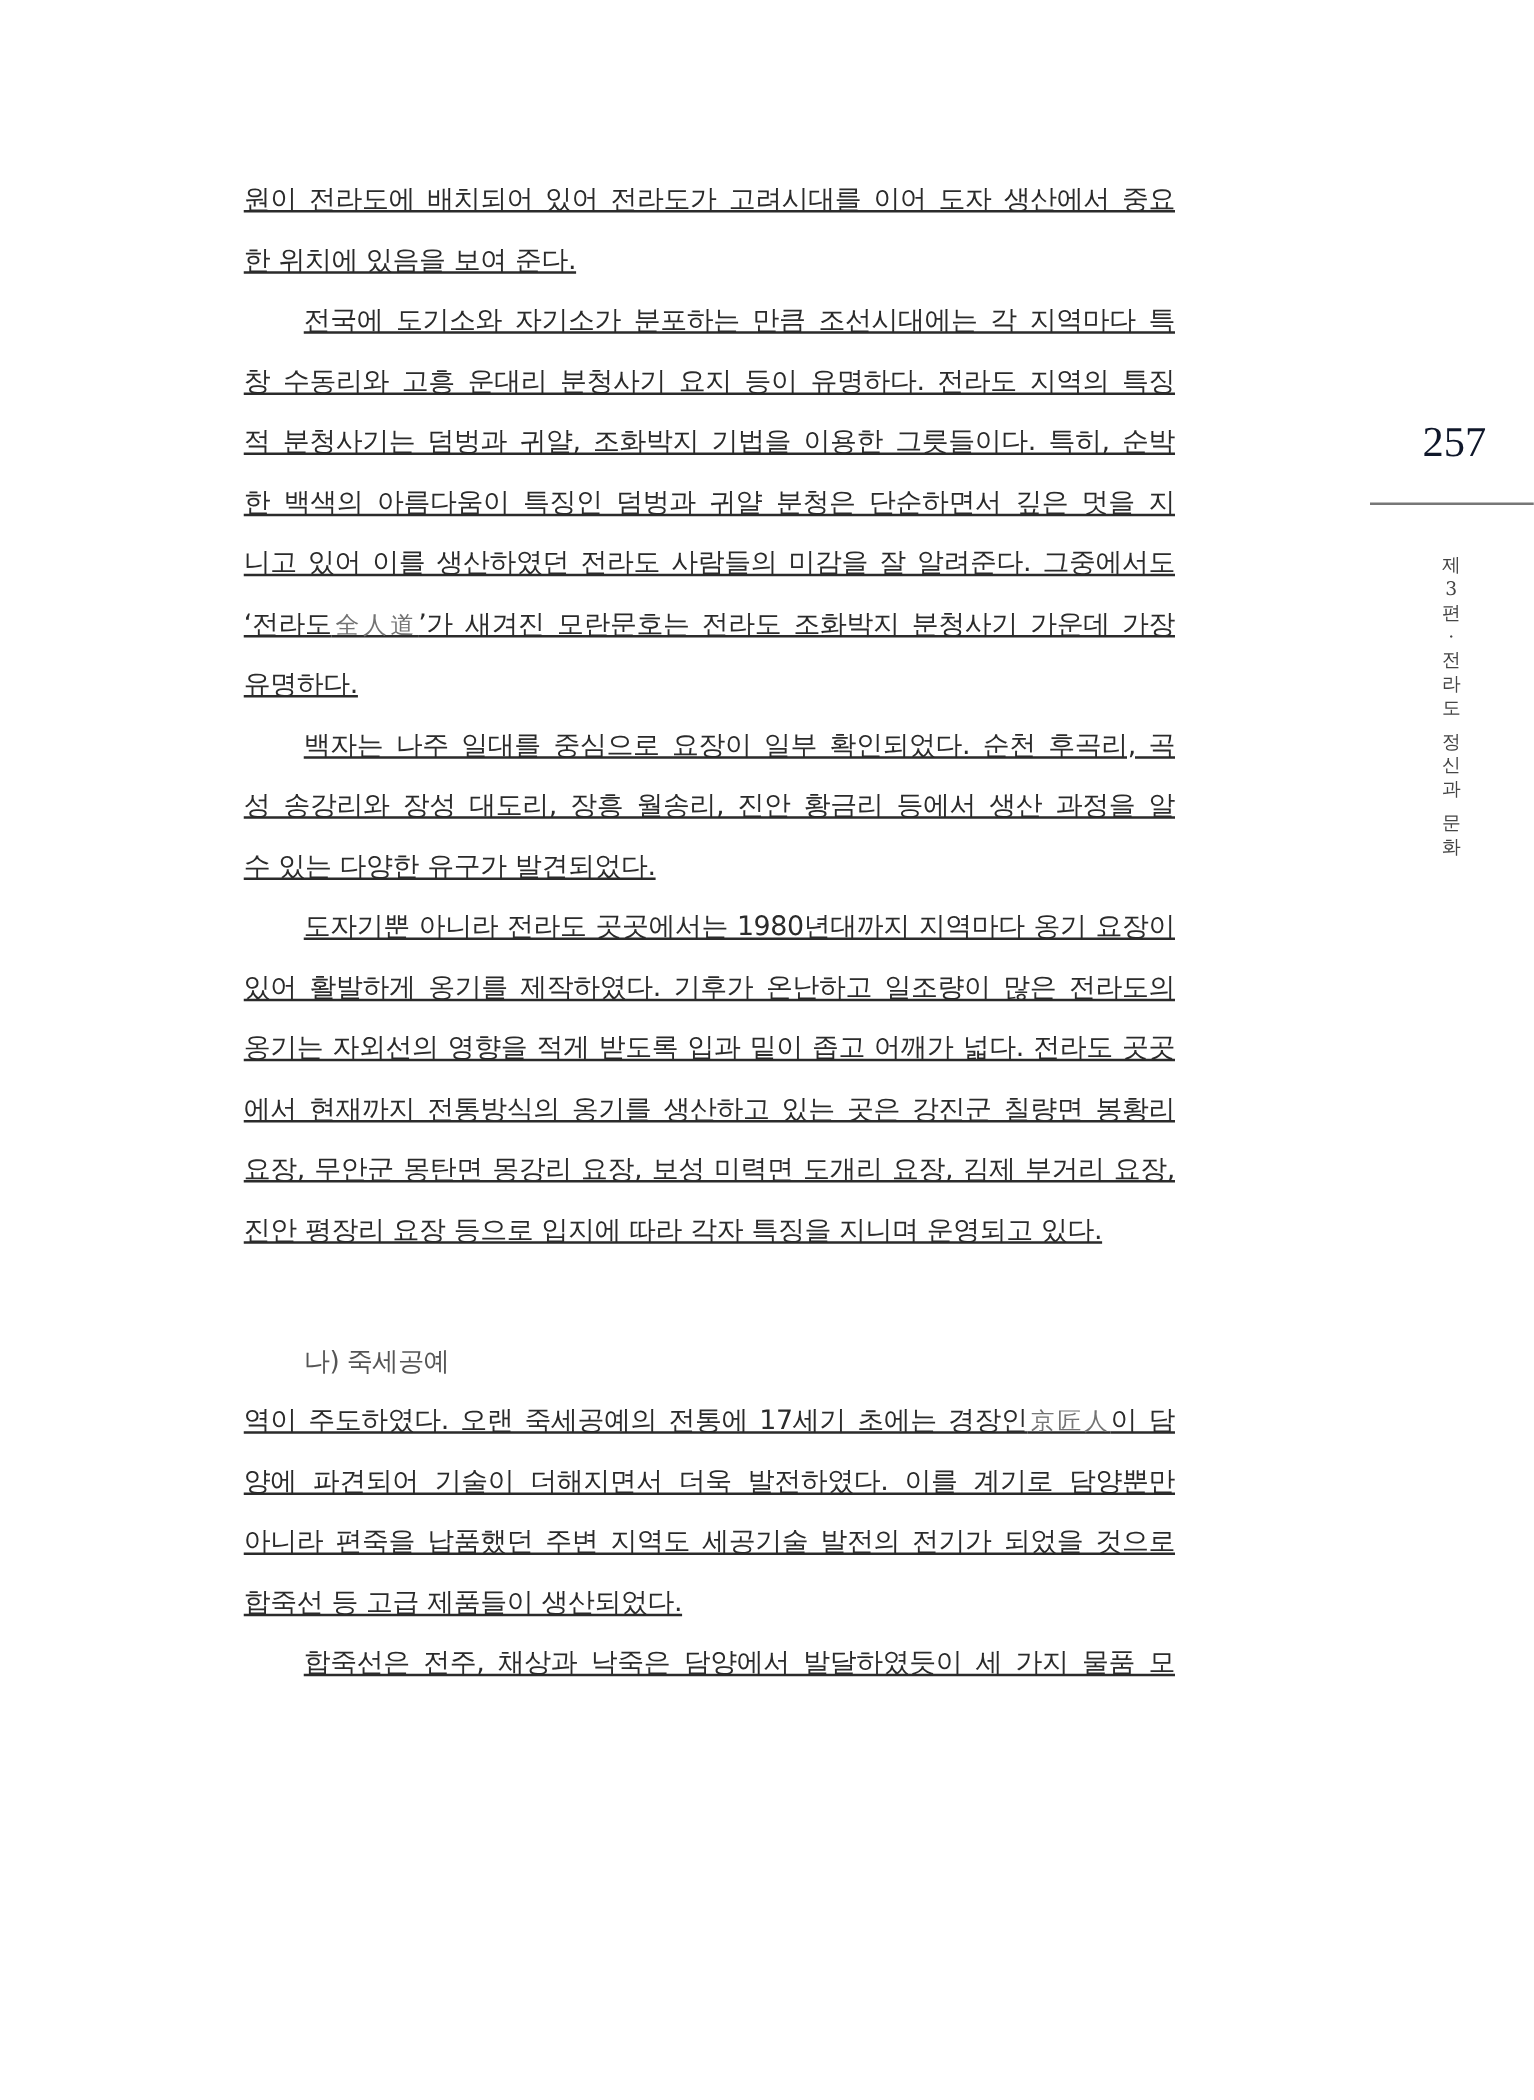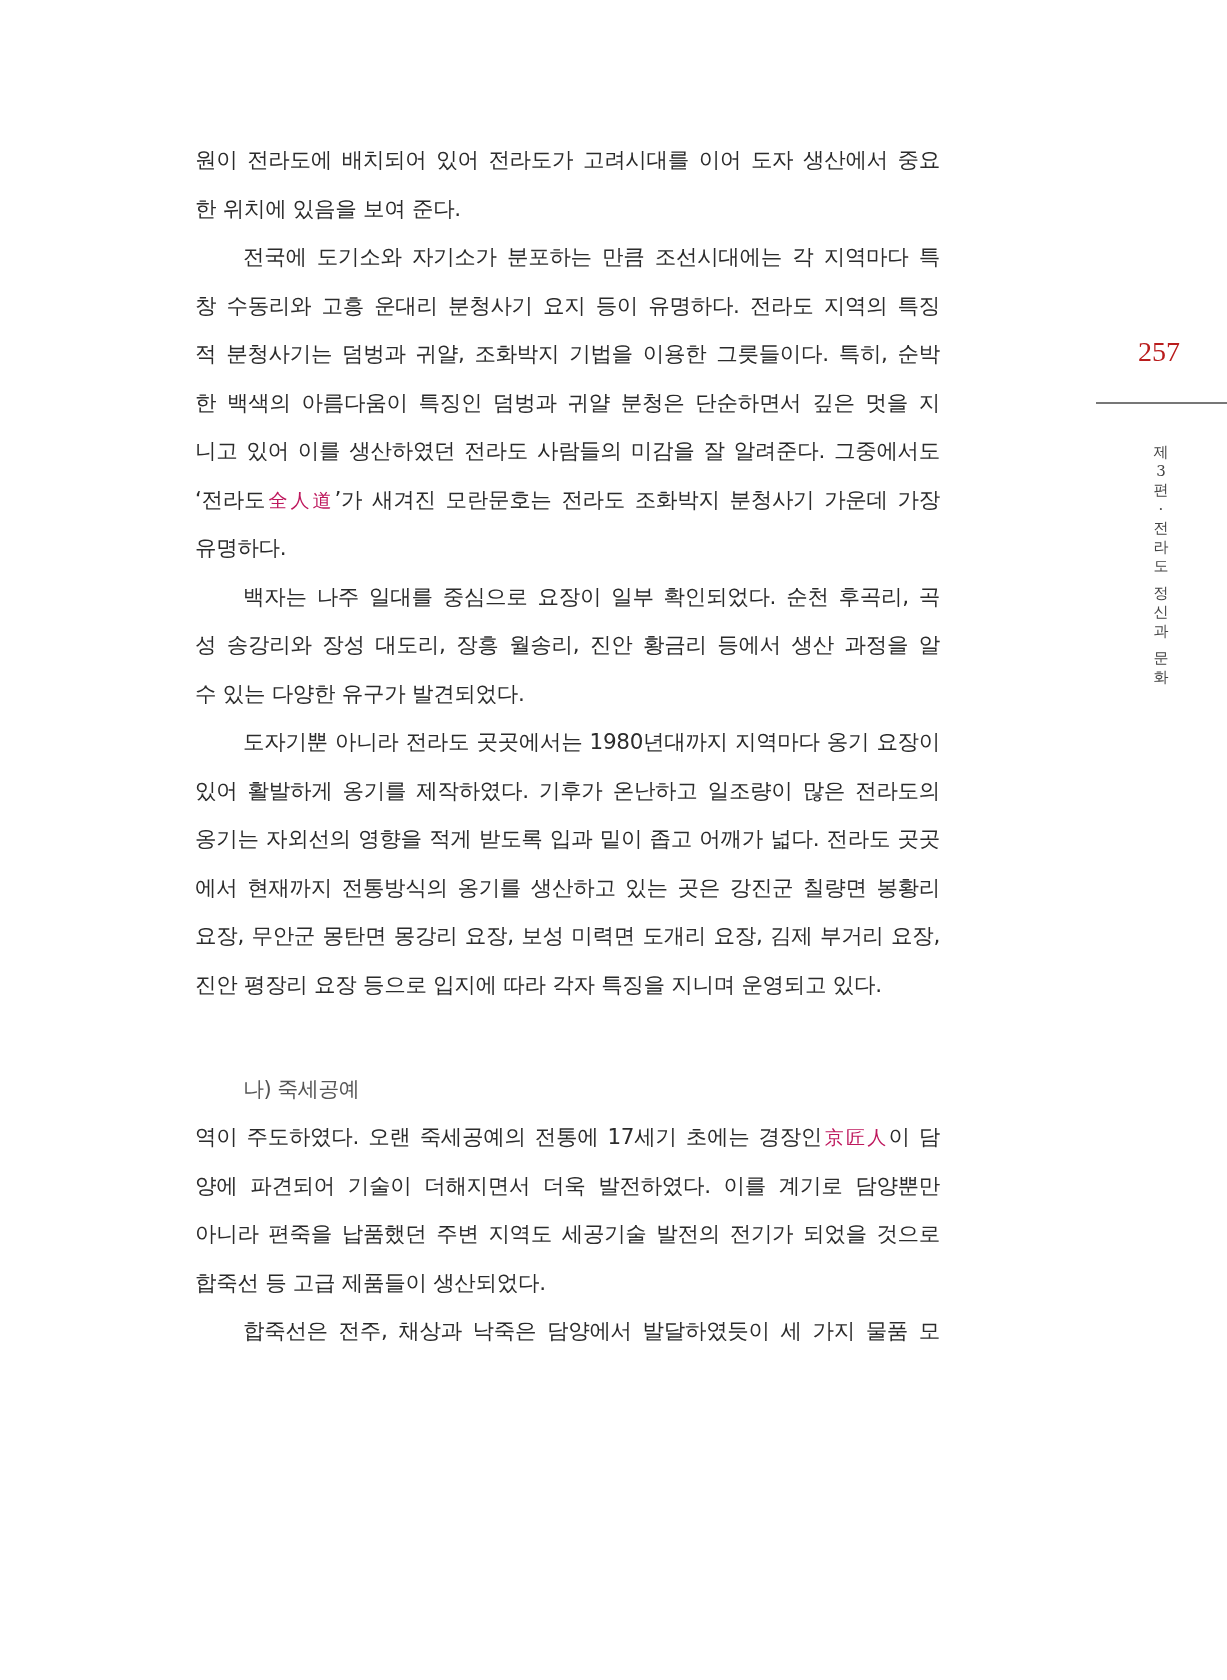--- a/index.html
+++ b/index.html
@@ -1,28 +1,28 @@
 <!DOCTYPE html>
 <html><head>
 <meta charset="utf-8">
 <style>
   html, body { margin: 0; padding: 0; background: #ffffff; }
   body { width: 1227px; height: 1680px; position: relative; overflow: hidden;
          font-family: "DejaVu Sans", "Liberation Sans", sans-serif; color: #2b2b2b; }
   .column { position: absolute; left: 195px; top: 136px; width: 745px; }
   .line { font-size: 21.5px; line-height: 48.5px; height: 48.5px; white-space: nowrap;
-          letter-spacing: -0.3px; text-align: justify; text-align-last: justify; }
+          letter-spacing: -0.3px; text-align: justify; text-align-last: justify; text-decoration: underline; }
   .line.last { text-align-last: left; }
   .indent { padding-left: 48px; }
   .gap { height: 56px; }
   .heading { font-size: 21px; font-weight: normal; color: #555555; padding-left: 48px;
              line-height: 48px; height: 48px; letter-spacing: -0.5px; }
-  .hanja { color: #be185d; font-family: "DejaVu Serif", serif; font-size: 19px; }
+  .hanja { color: #737373; font-family: "DejaVu Serif", serif; font-size: 19px; }
   .pagenum { position: absolute; left: 1138px; top: 336px; font-family: "Liberation Serif", "DejaVu Serif", serif;
-             font-size: 28px; color: #b91c1c; }
+             font-size: 34px; color: #0f172a; }
   .rule { position: absolute; left: 1096px; top: 402px; width: 131px; height: 2px; background: #777; }
   .vertical { position: absolute; left: 1149px; top: 443px; width: 24px; font-size: 15px; color: #444;
               line-height: 19px; text-align: center; font-family: "DejaVu Serif", serif; }
   .vertical span { display: block; }
   .vertical .sp { height: 8px; }
 </style>
 </head>
 <body>
 
 <div class="column">

